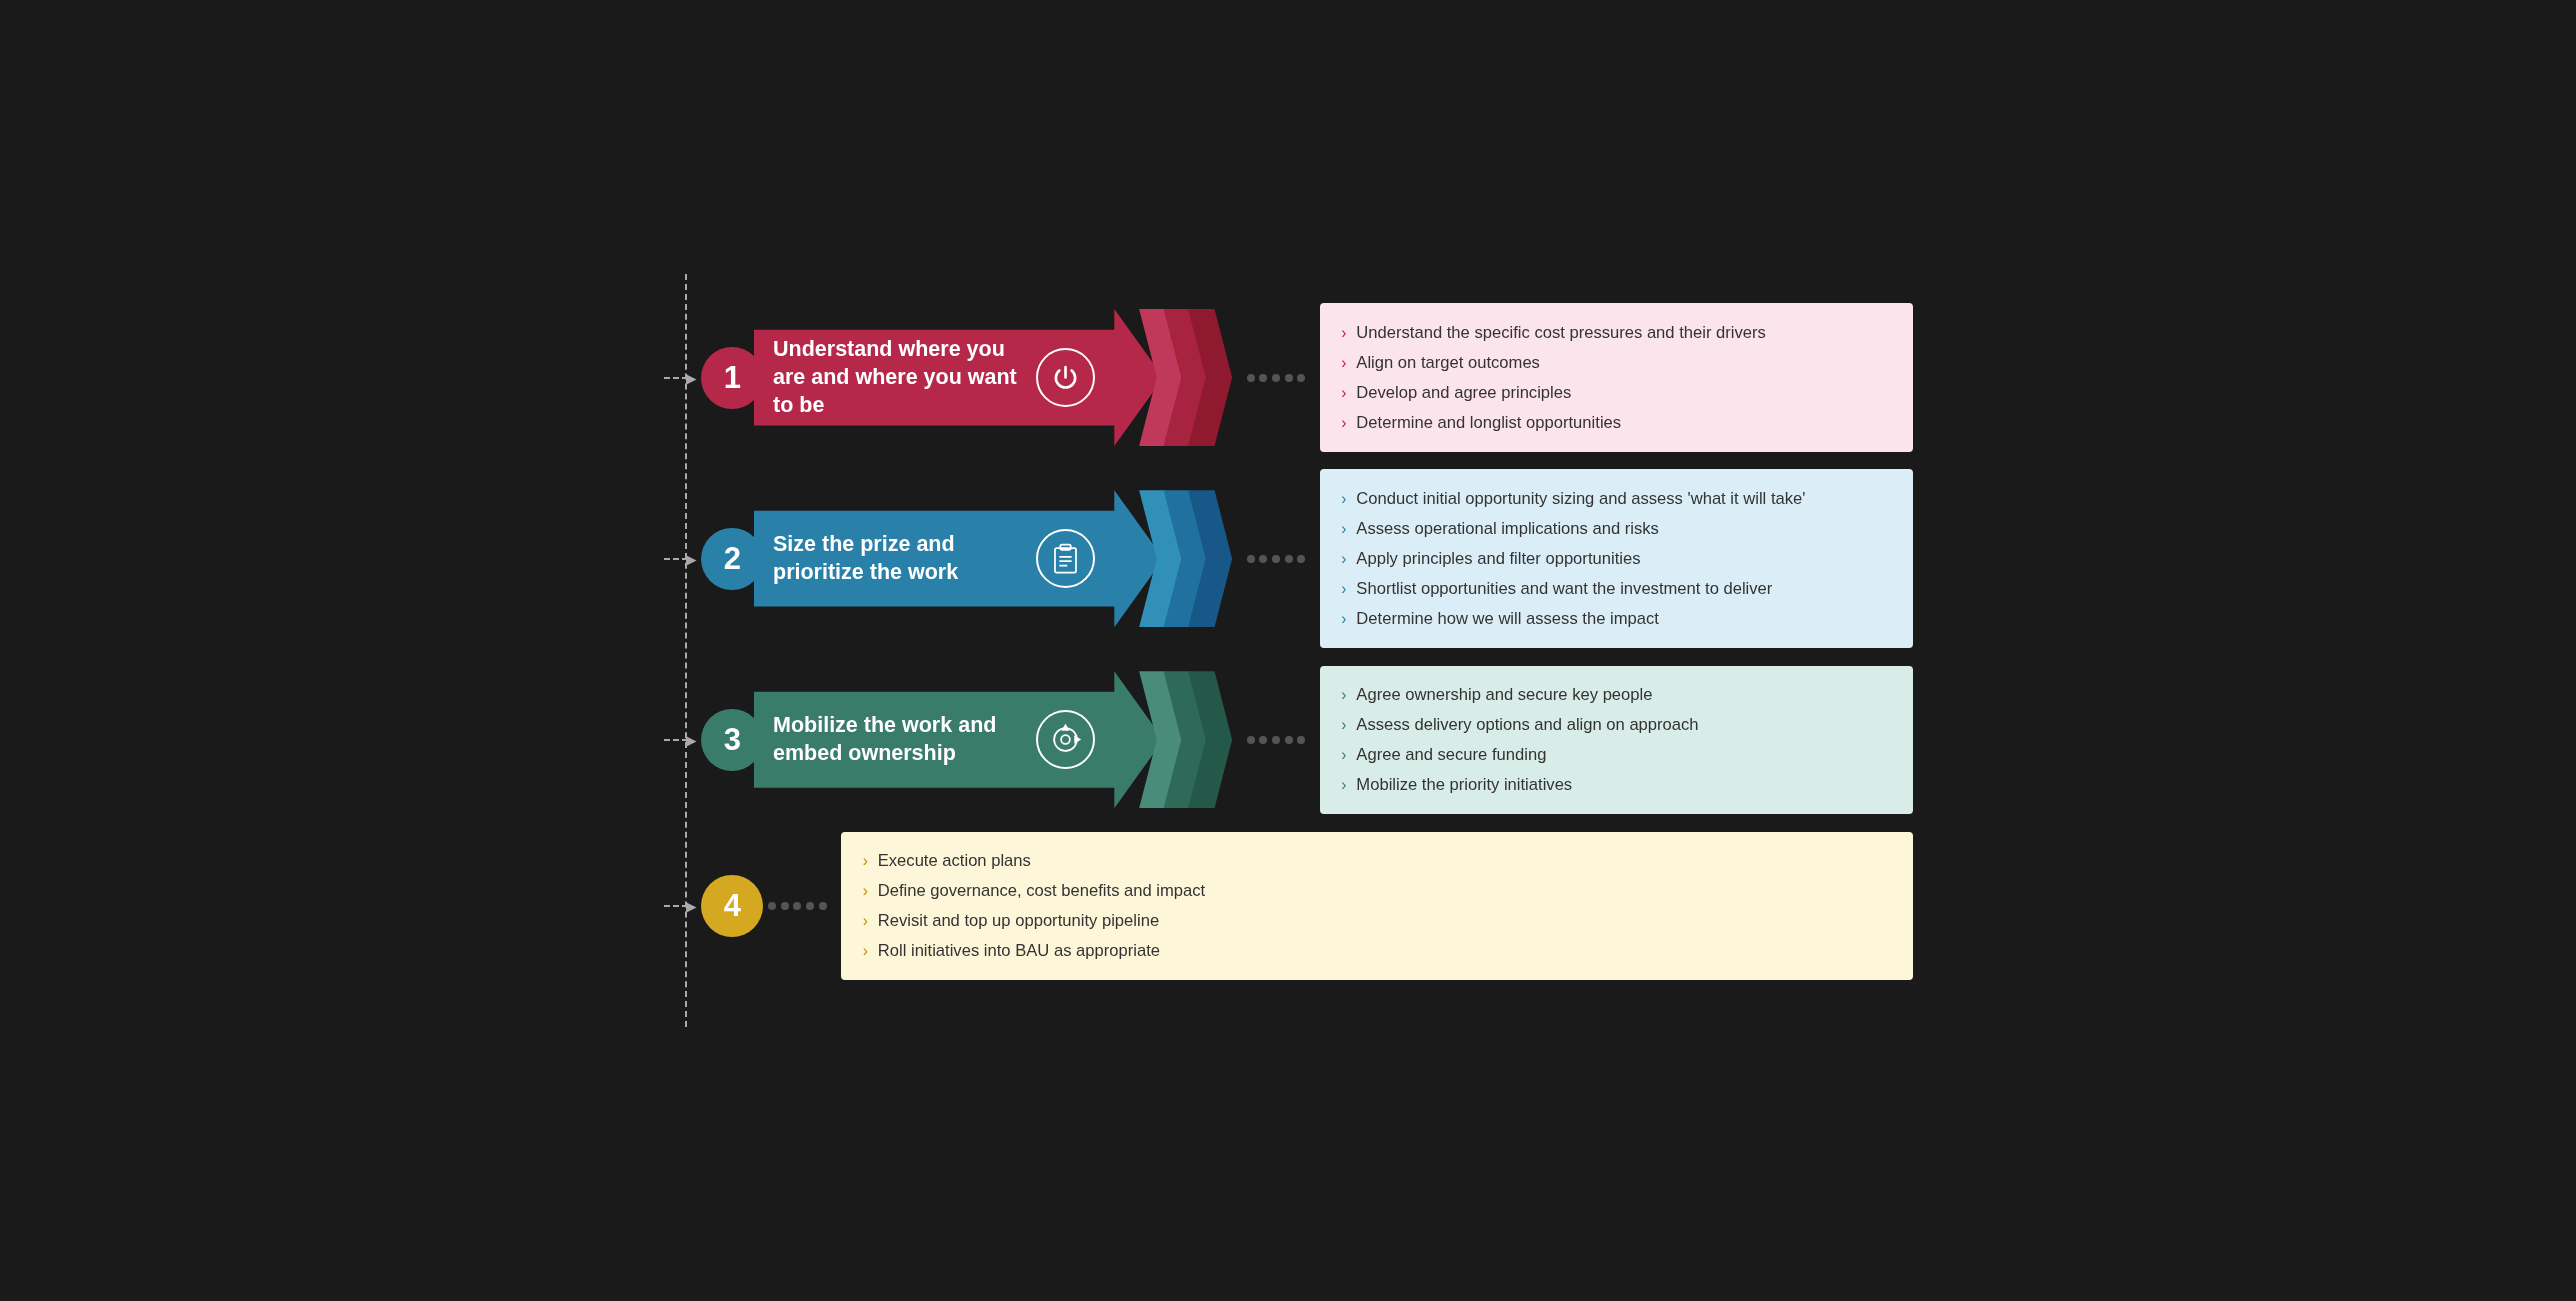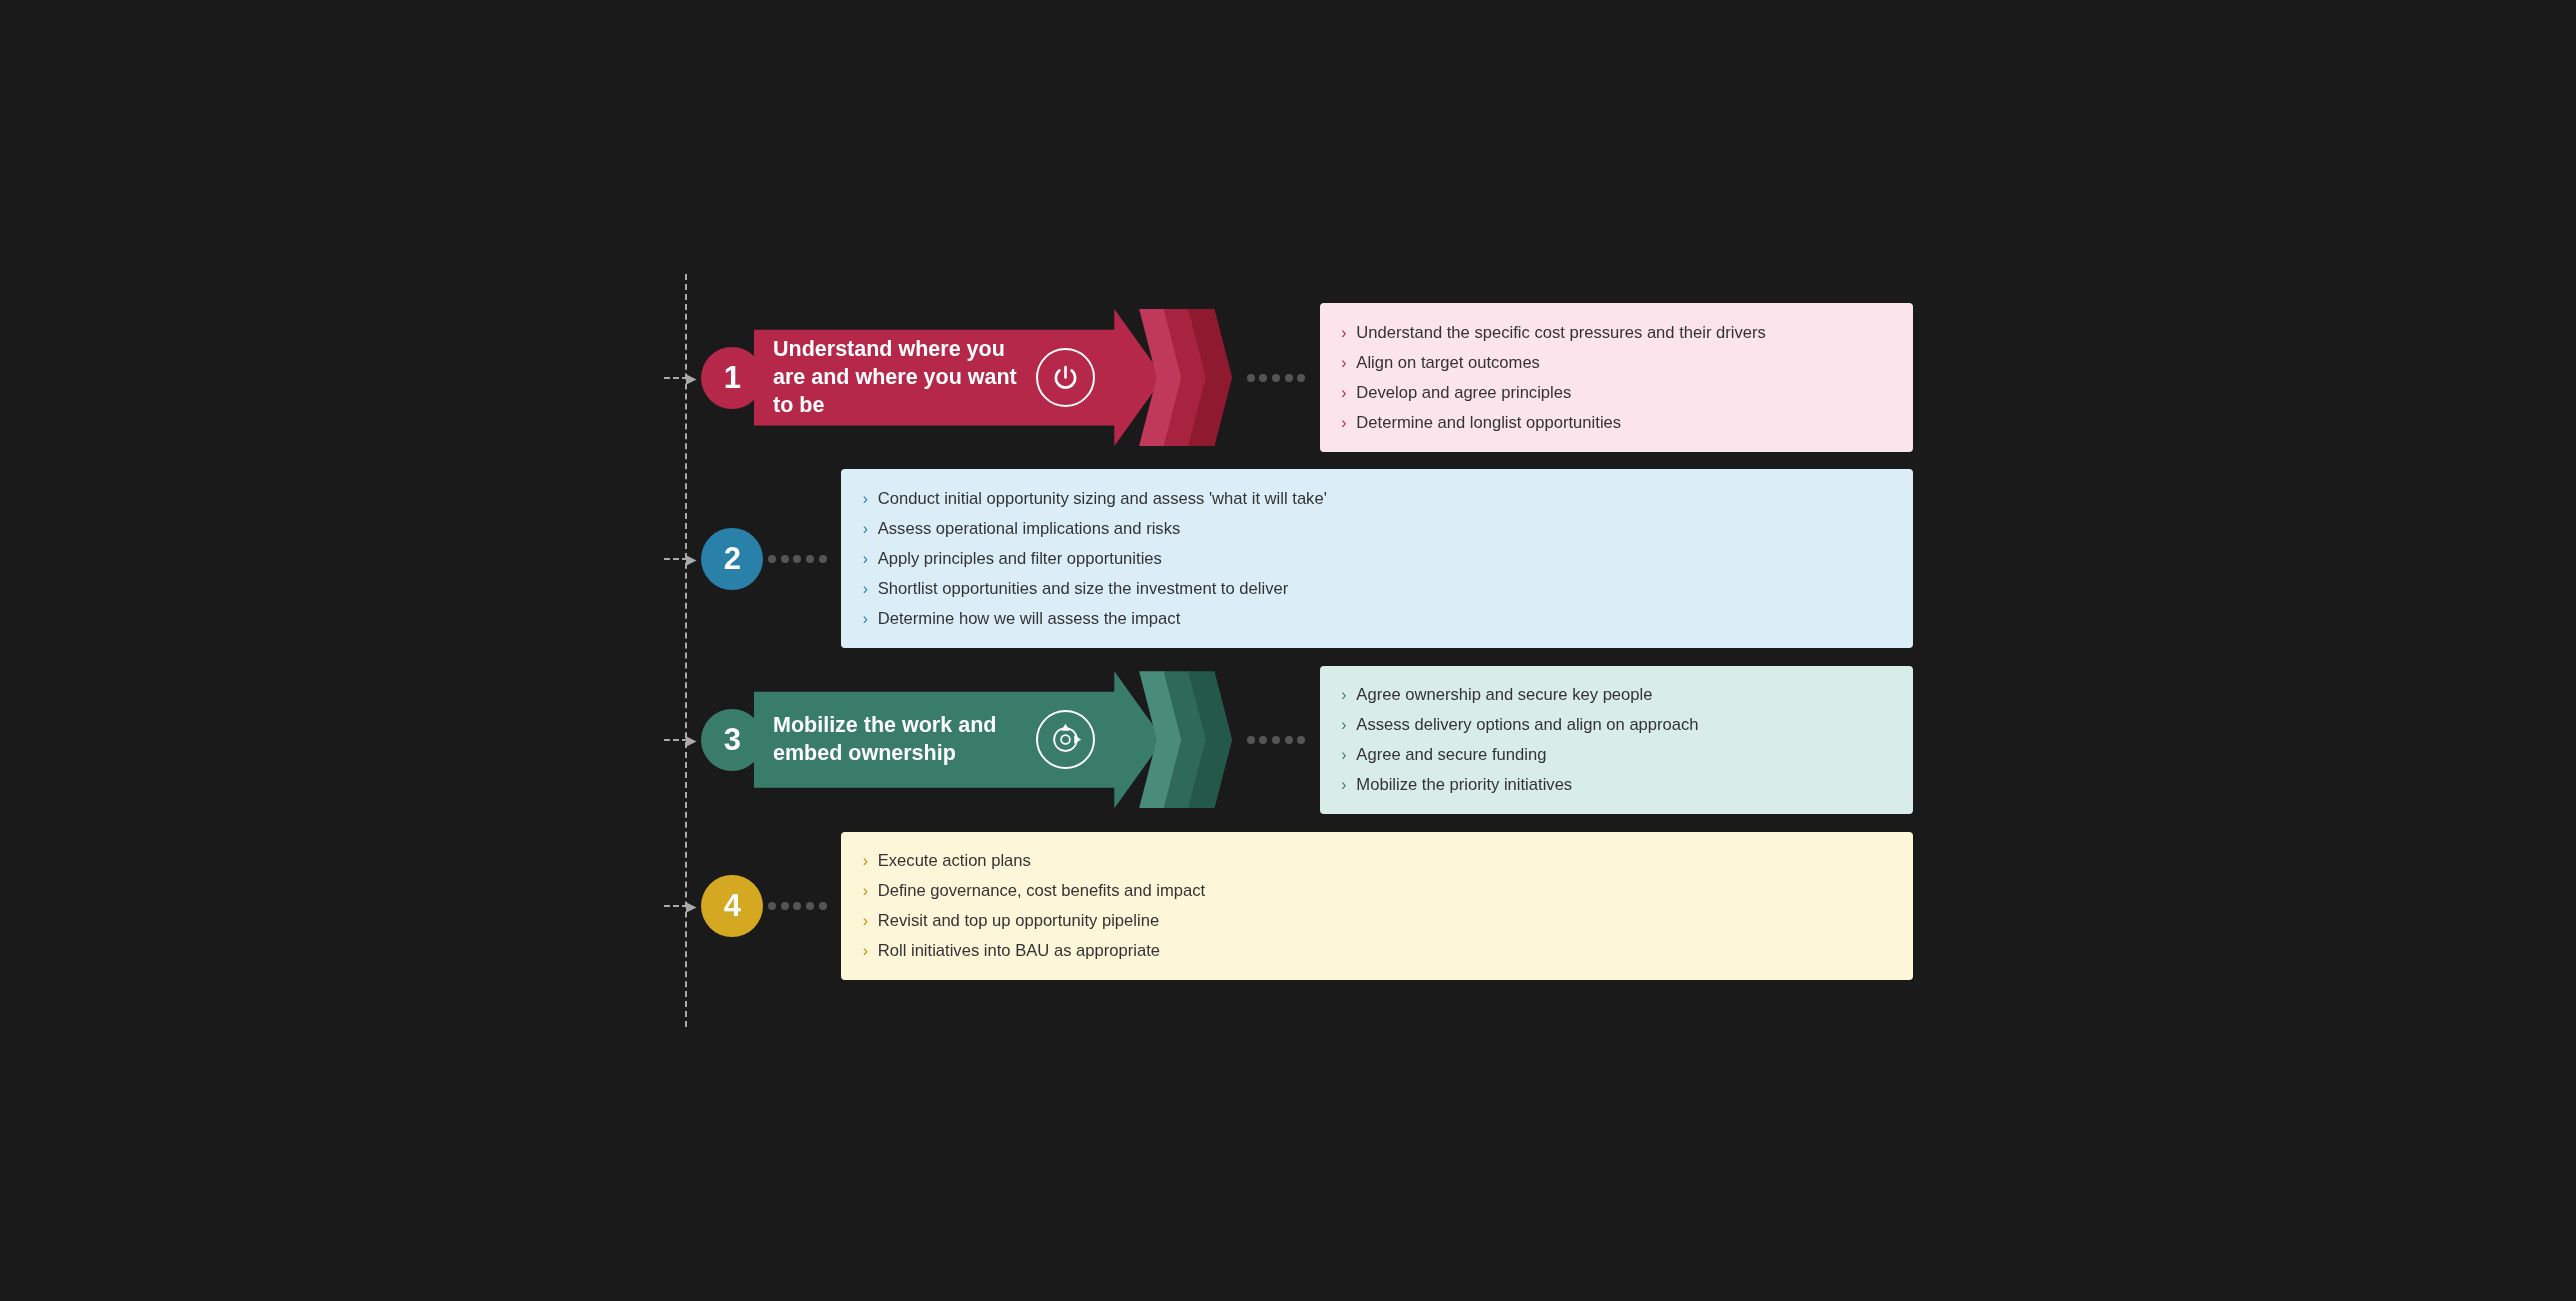--- a/index.html
+++ b/index.html
@@ -265,20 +265,41 @@
   </div>
       <div class="row">
     <div class="step-row-left">
       <div class="dashed-arrow">
         <div class="dashed-arrow-line"></div>
         <div class="dashed-arrow-head">▶</div>
       </div>
       <div class="step-number s2-color">2</div>
     </div>
 
+    <div class="arrow-shape">
+      <div class="main-arrow s2-color">
+        <div class="arrow-content">
+          <div class="arrow-text">Size the prize and prioritize the work</div>
+          <div class="arrow-icon">
+            <svg viewBox="0 0 40 40" fill="none" stroke="white" stroke-width="2">
+      <rect x="8" y="8" width="24" height="28" rx="2" stroke="white" stroke-width="2"></rect>
+      <rect x="14" y="4" width="12" height="6" rx="2" stroke="white" stroke-width="2"></rect>
+      <line x1="13" y1="18" x2="27" y2="18" stroke="white" stroke-width="2"></line>
+      <line x1="13" y1="23" x2="27" y2="23" stroke="white" stroke-width="2"></line>
+      <line x1="13" y1="28" x2="22" y2="28" stroke="white" stroke-width="2"></line>
+    </svg>
+          </div>
+        </div>
+      </div>
+      <div class="chevrons">
+        <div class="chevron s2-chevron"></div>
+        <div class="chevron s2-chevron-2"></div>
+        <div class="chevron s2-chevron-3"></div>
+      </div>
+    </div>
 
     <div class="dots-connector">
       <div class="dot"></div>
       <div class="dot"></div>
       <div class="dot"></div>
       <div class="dot"></div>
       <div class="dot"></div>
     </div>
 
     <div class="info-box s2-box">
@@ -293,21 +314,21 @@
       <span>Assess operational implications and risks</span>
     </div>
 
     <div class="info-item">
       <span class="chevron-bullet s2-bullet">›</span>
       <span>Apply principles and filter opportunities</span>
     </div>
 
     <div class="info-item">
       <span class="chevron-bullet s2-bullet">›</span>
-      <span>Shortlist opportunities and size the investment to deliver</span>
+      <span>Shortlist opportunities and want the investment to deliver</span>
     </div>
 
     <div class="info-item">
       <span class="chevron-bullet s2-bullet">›</span>
       <span>Determine how we will assess the impact</span>
     </div>
 
     </div>
   </div>
       <div class="row">

